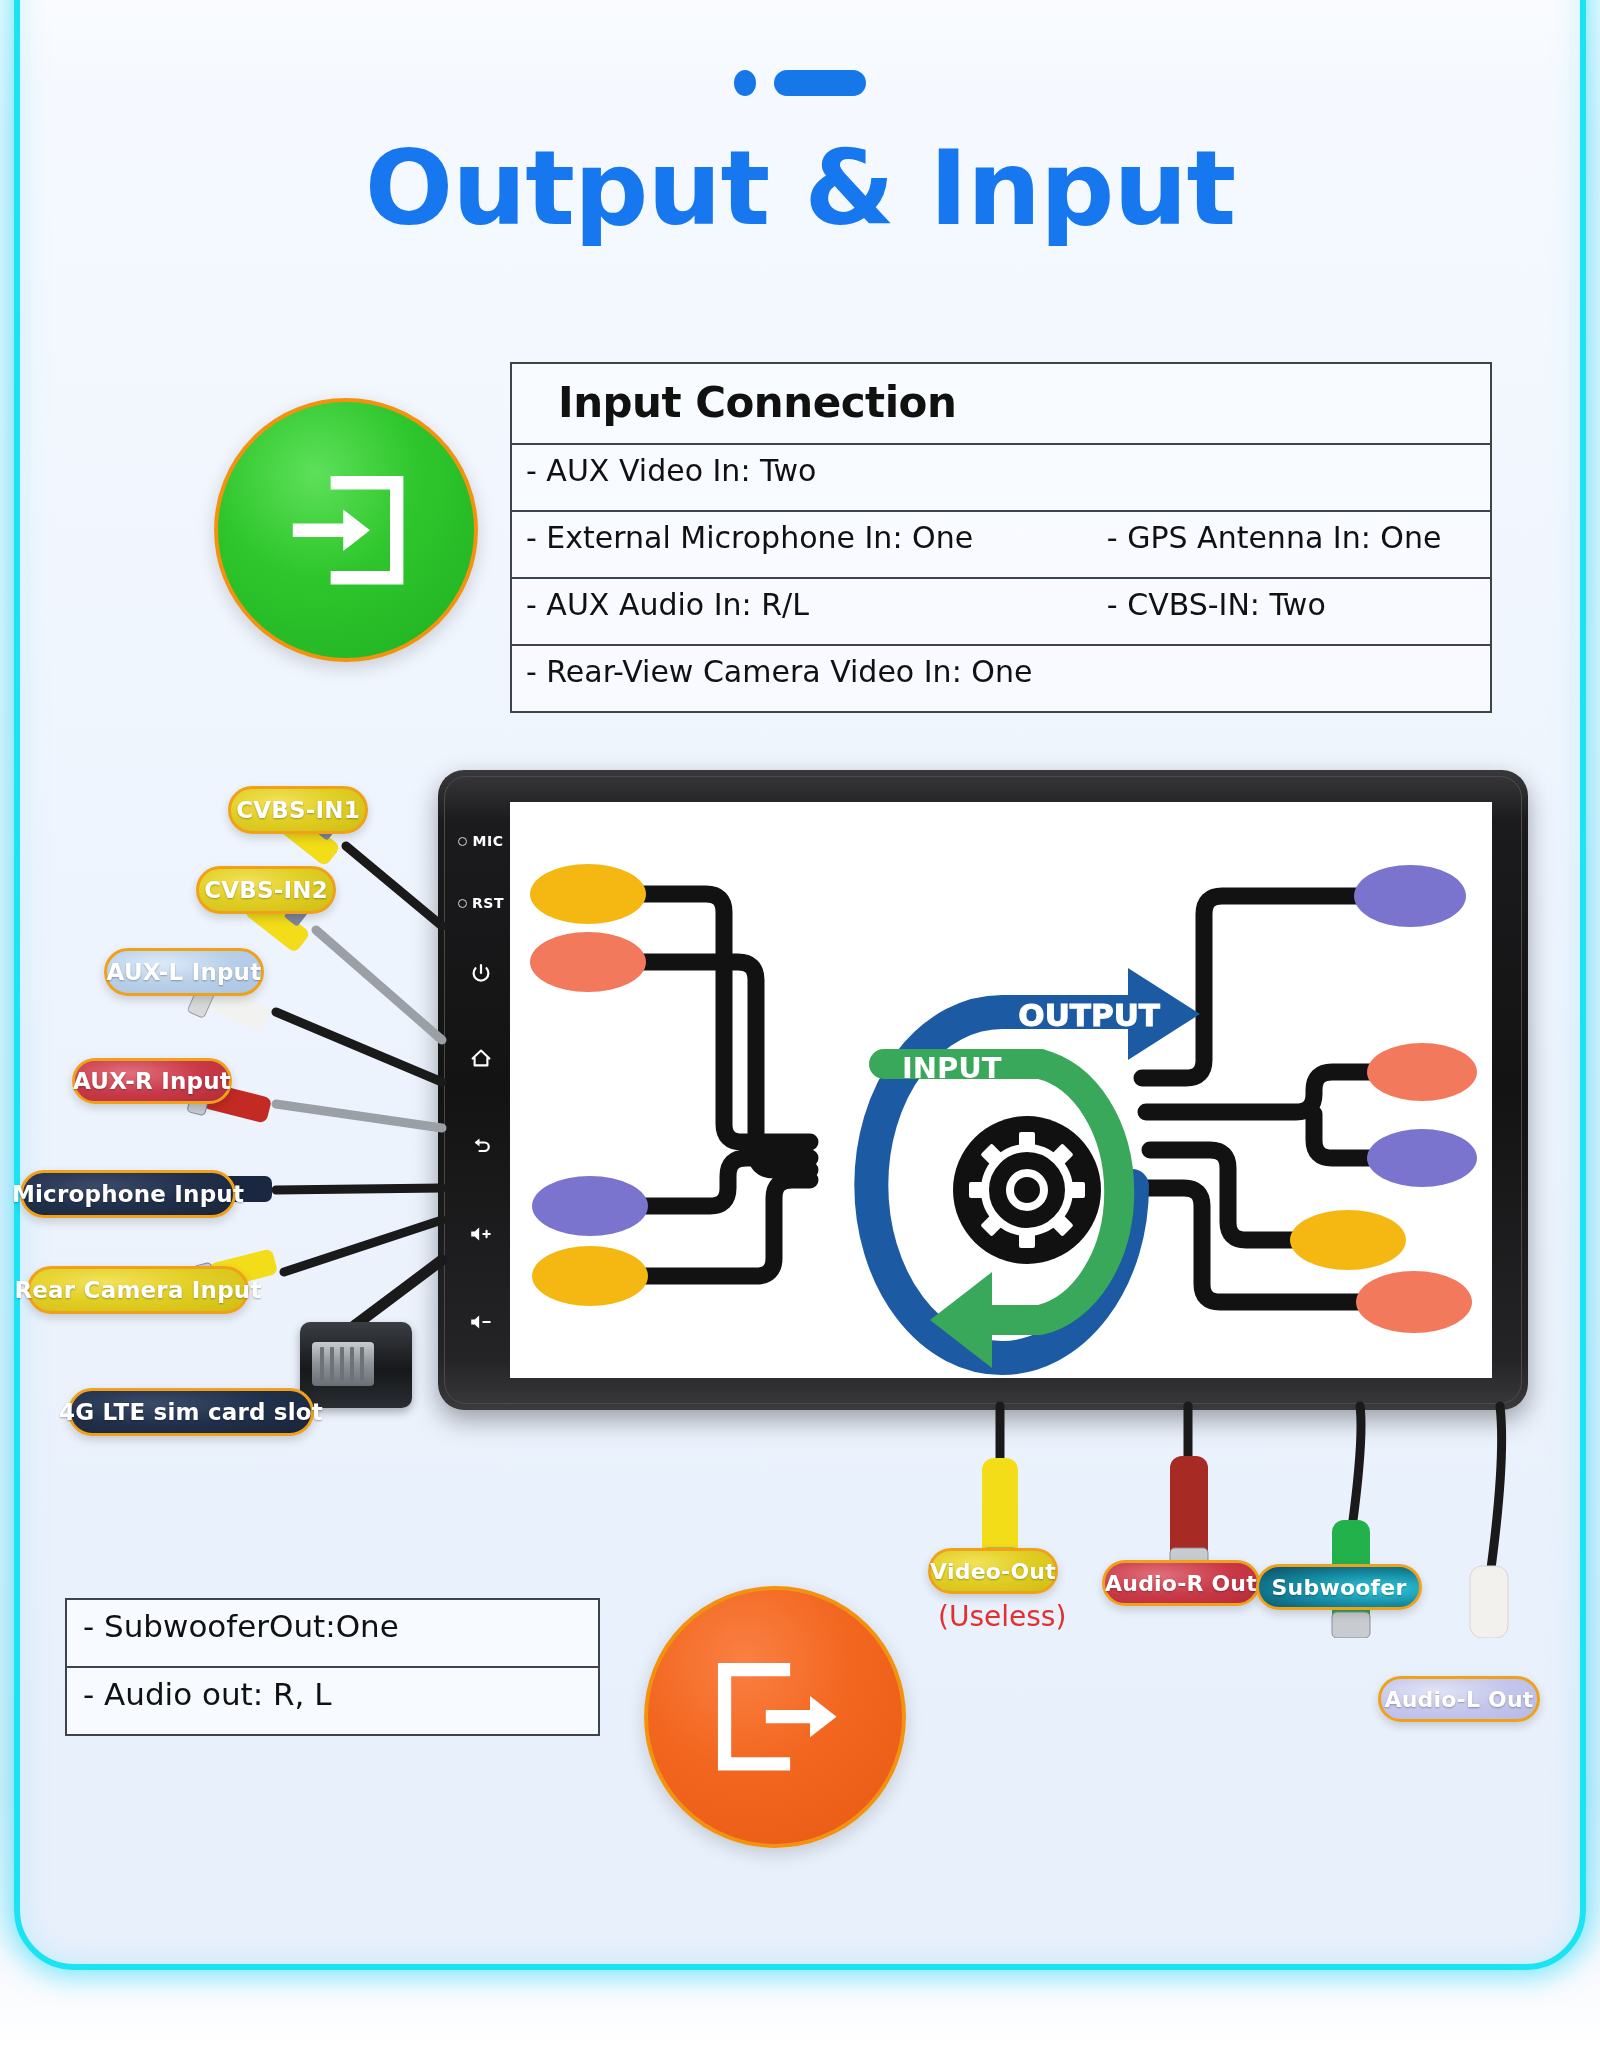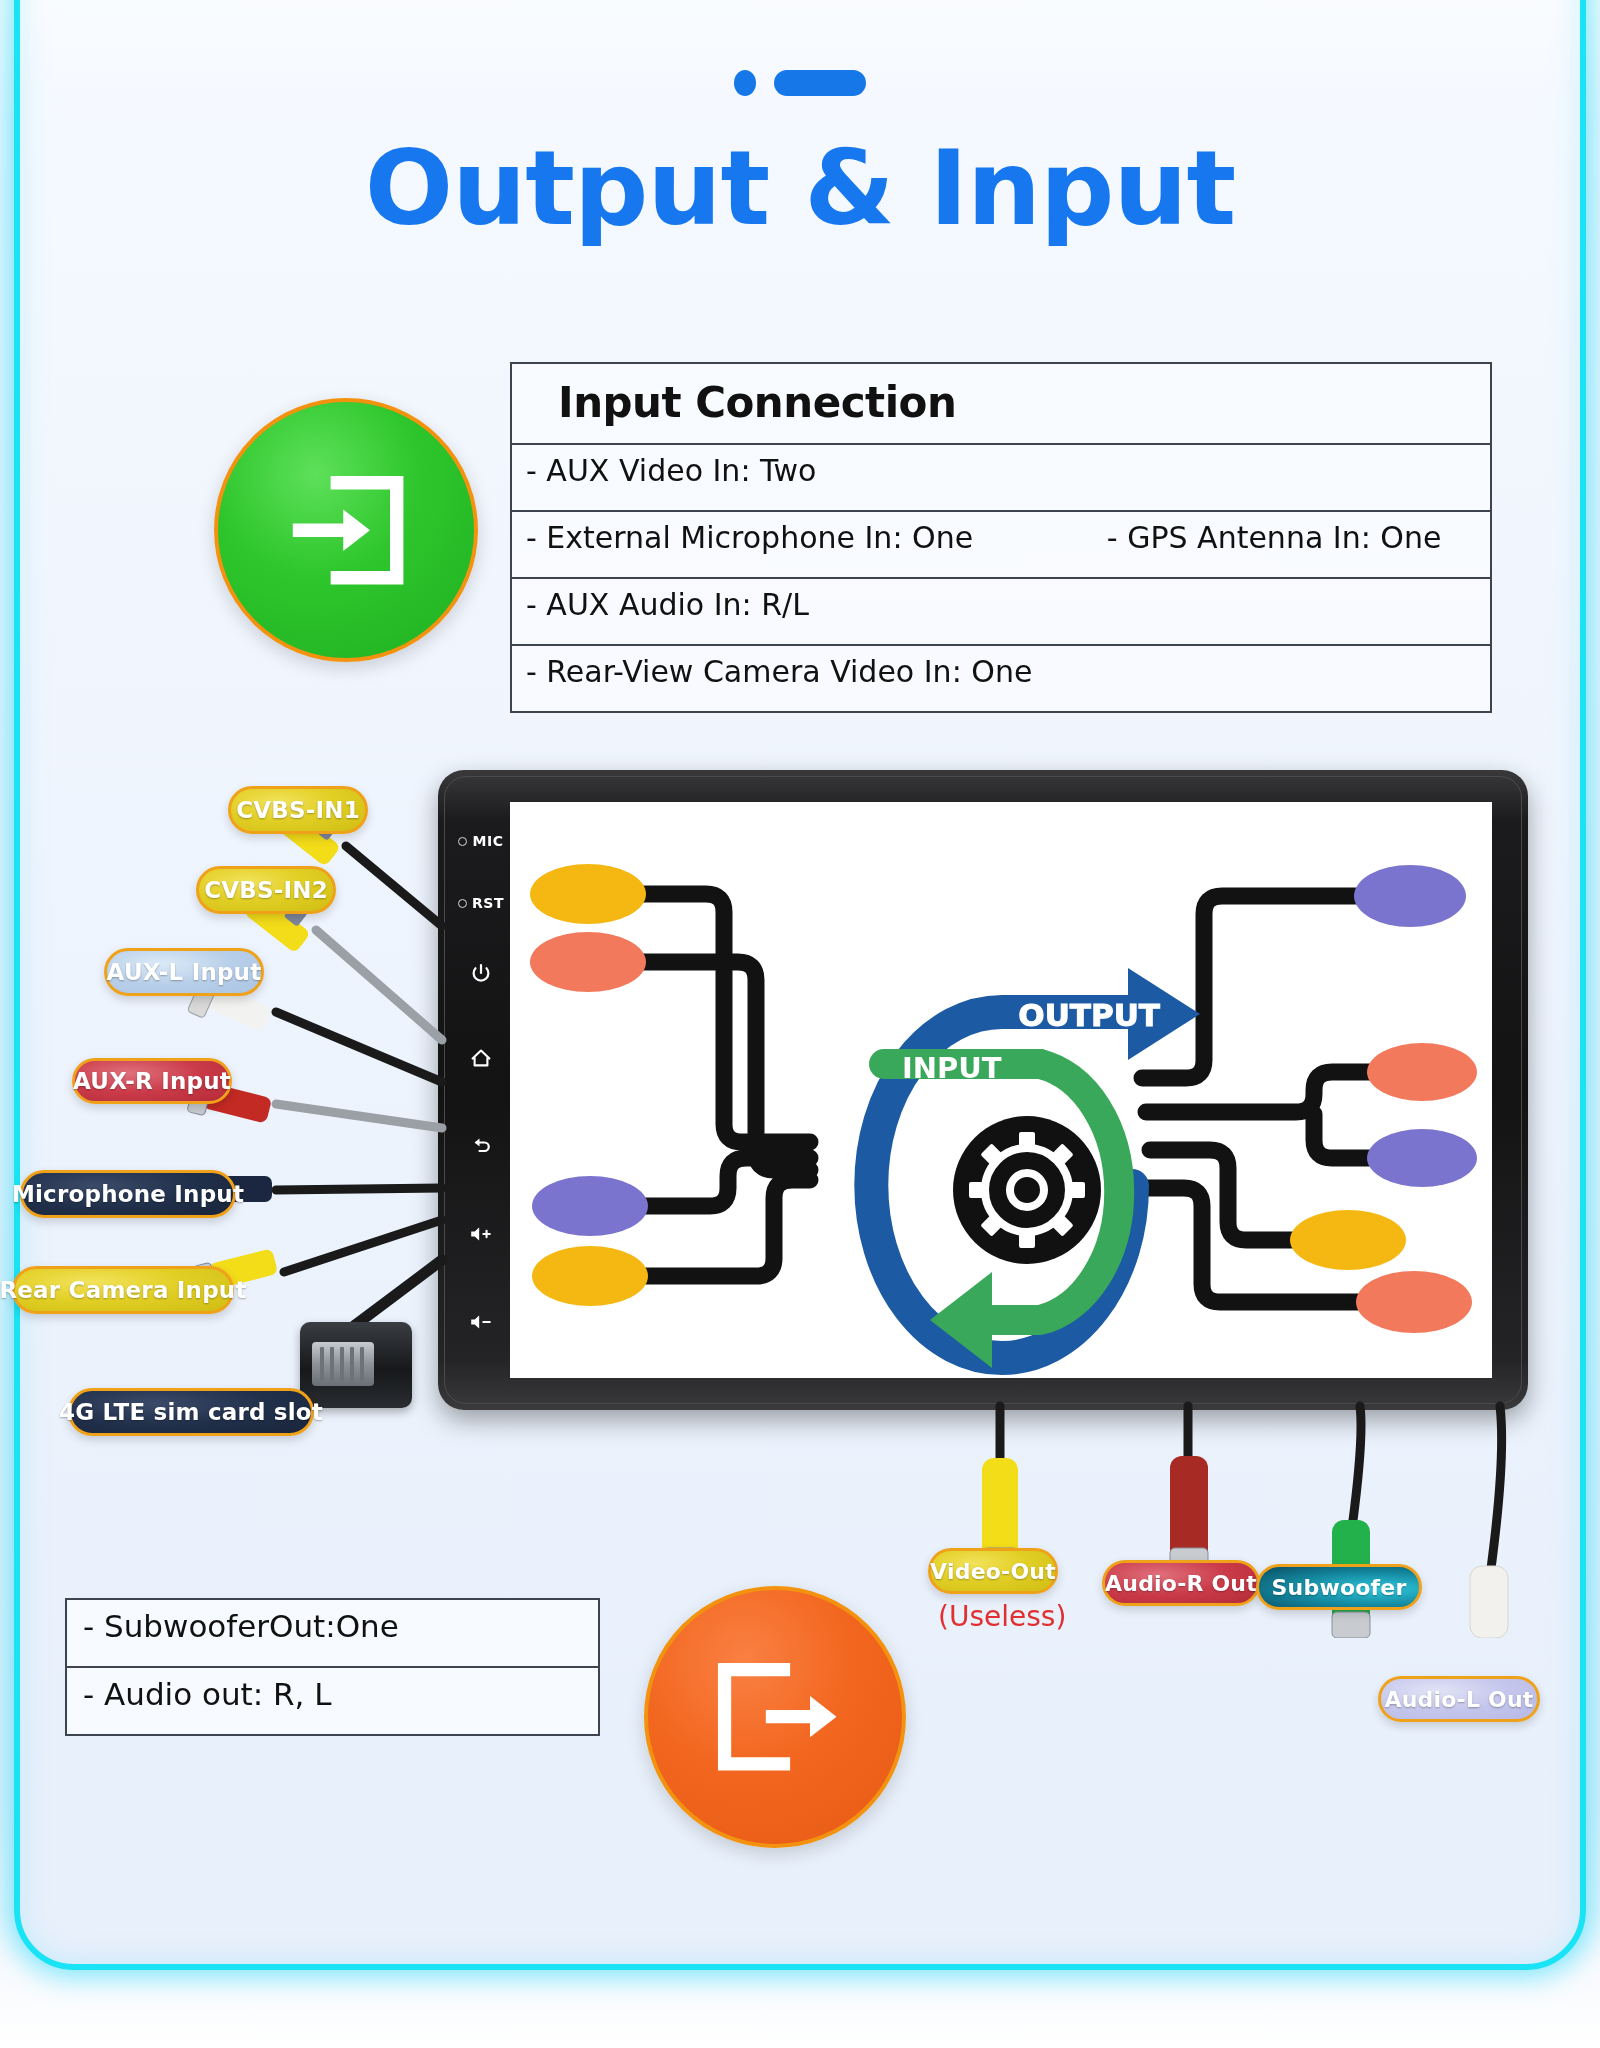--- a/index.html
+++ b/index.html
@@ -199,20 +199,21 @@
     <div class="it-title">Input Connection</div>
     <div class="it-row">
       <div class="it-cell left">- AUX Video In: Two</div>
     </div>
     <div class="it-row">
       <div class="it-cell left">- External Microphone In: One</div>
       <div class="it-cell right">- GPS Antenna In: One</div>
     </div>
     <div class="it-row">
       <div class="it-cell left">- AUX Audio In: R/L</div>
+      <div class="it-cell right">- CVBS-IN: Two</div>
     </div>
     <div class="it-row">
       <div class="it-cell left">- Rear-View Camera Video In: One</div>
       <div class="it-cell right"></div>
     </div>
   </div>
 
   <div id="device">
     <div id="device-bezel-inner"></div>
 
@@ -370,21 +371,21 @@
       <span class="pin" style="left:38px"></span>
       <span class="pin" style="left:48px"></span>
     </div>
   </div>
 
   <div class="pill yellow" style="left:228px; top:786px;  width:140px; height:48px; font-size:23px;">CVBS-IN1</div>
   <div class="pill yellow" style="left:196px; top:866px;  width:140px; height:48px; font-size:23px;">CVBS-IN2</div>
   <div class="pill lightblue" style="left:104px; top:948px;  width:160px; height:48px; font-size:23px; color:#ffffff;">AUX-L Input</div>
   <div class="pill red" style="left:72px;  top:1058px; width:160px; height:46px; font-size:23px;">AUX-R Input</div>
   <div class="pill navy" style="left:20px;  top:1170px; width:216px; height:48px; font-size:23px;">Microphone Input</div>
-  <div class="pill yellow" style="left:12px;  top:1266px; width:222px; height:48px; font-size:23px;">Rear Camera Input</div>
+  <div class="pill yellow" style="left:27px;  top:1266px; width:222px; height:48px; font-size:23px;">Rear Camera Input</div>
   <div class="pill navy" style="left:68px;  top:1388px; width:246px; height:48px; font-size:23px;">4G LTE sim card slot</div>
 
   <svg style="position:absolute;left:900px;top:1398px;width:640px;height:240px" viewBox="0 0 640 240">
     <g stroke="#1a1a1a" stroke-width="9" fill="none" stroke-linecap="round">
       <path d="M100 8 V66"></path>
       <path d="M288 8 V66"></path>
       <path d="M460 8 Q464 40 452 130"></path>
       <path d="M600 8 Q606 60 590 178"></path>
     </g>
 

